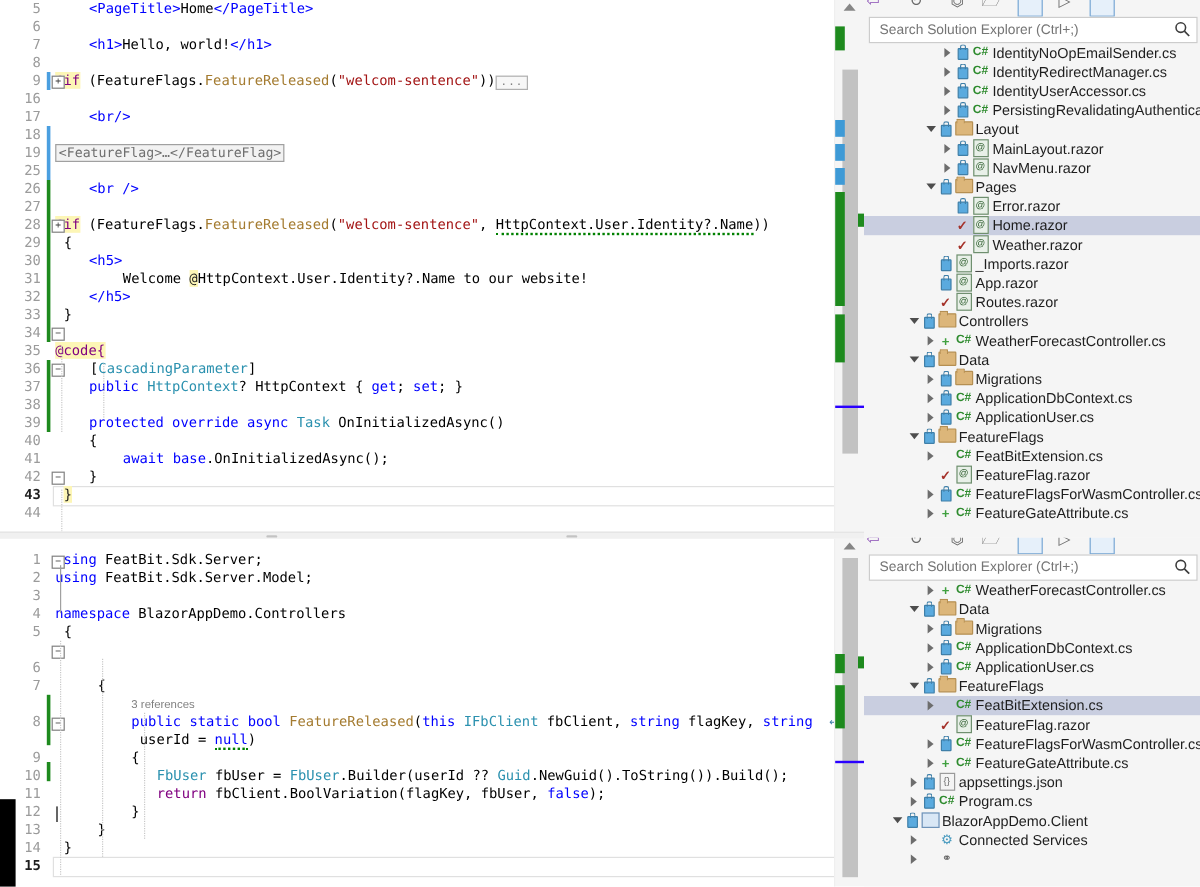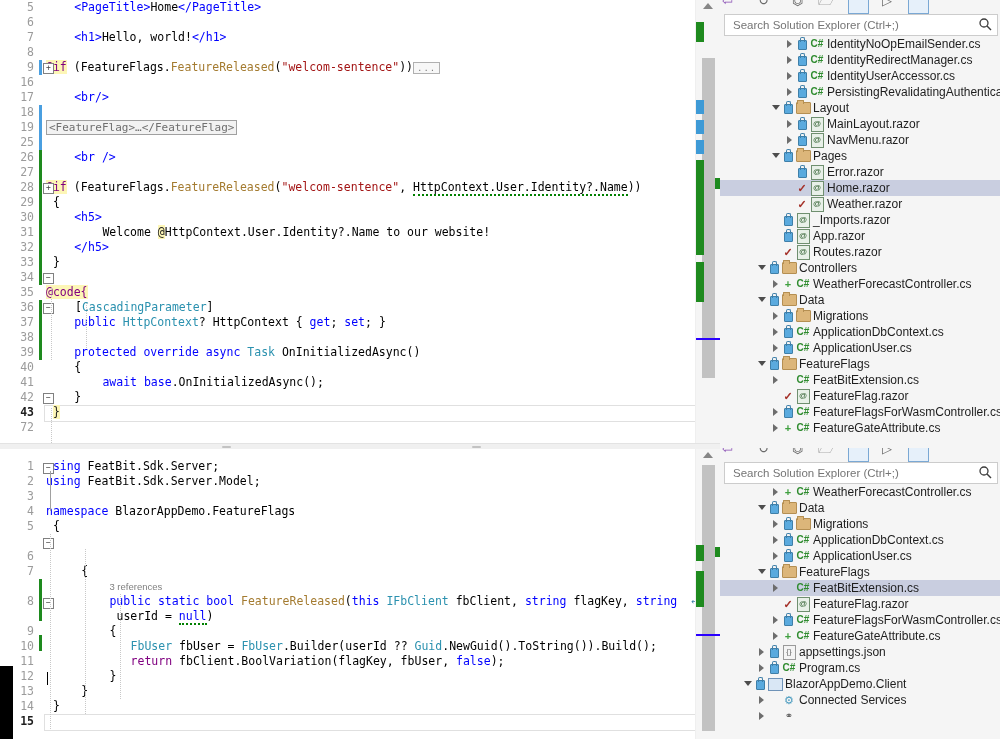--- a/index.html
+++ b/index.html
@@ -239,21 +239,21 @@
         <div class="line" style="top: 270px;"><span class="ln">34</span><span class="txt" style="left: 46px;"></span></div>
         <div class="line" style="top: 285px;"><span class="ln">35</span><span class="txt" style="left: 46px;"><span class="razor hl">@code{</span></span></div>
         <div class="line" style="top: 300px;"><span class="ln">36</span><span class="txt" style="left: 75px;"><span class="plain">[</span><span class="t">CascadingParameter</span><span class="plain">]</span></span></div>
         <div class="line" style="top: 315px;"><span class="ln">37</span><span class="txt" style="left: 74.2px;"><span class="k">public </span><span class="t">HttpContext</span><span class="plain">? HttpContext { </span><span class="k">get</span><span class="plain">; </span><span class="k">set</span><span class="plain">; }</span></span></div>
         <div class="line" style="top: 330px;"><span class="ln">38</span><span class="txt" style="left: 46px;"></span></div>
         <div class="line" style="top: 345px;"><span class="ln">39</span><span class="txt" style="left: 74.2px;"><span class="k">protected override async </span><span class="t">Task</span><span class="plain"> OnInitializedAsync()</span></span></div>
         <div class="line" style="top: 360px;"><span class="ln">40</span><span class="txt" style="left: 74.2px;"><span class="plain">{</span></span></div>
         <div class="line" style="top: 375px;"><span class="ln">41</span><span class="txt" style="left: 102.4px;"><span class="k">await </span><span class="k">base</span><span class="plain">.OnInitializedAsync();</span></span></div>
         <div class="line" style="top: 390px;"><span class="ln">42</span><span class="txt" style="left: 74.2px;"><span class="plain">}</span></span></div>
         <div class="line" style="top: 405px;"><div class="curline" style="top: 0px;"></div><span class="ln cur">43</span><span class="txt" style="left: 53.05px;"><span class="hl">}</span></span></div>
-        <div class="line" style="top: 420px;"><span class="ln">72</span><span class="txt" style="left: 46px;"></span></div>
+        <div class="line" style="top: 420px;"><span class="ln">44</span><span class="txt" style="left: 46px;"></span></div>
         <div class="chgbar blue" style="top: 60px; height: 15px;"></div>
         <div class="chgbar blue" style="top: 105px; height: 45px;"></div>
         <div class="chgbar green" style="top: 150px; height: 135px;"></div>
         <div class="chgbar green" style="top: 300px; height: 60px;"></div>
         <div class="out" style="top: 63px; left: 43px;">+</div>
         <div class="out" style="top: 183px; left: 43px;">+</div>
         <div class="out" style="top: 273px; left: 43px;">−</div>
         <div class="out" style="top: 303px; left: 43px;">−</div>
         <div class="out" style="top: 393px; left: 43px;">−</div>
         <div class="guide" style="left: 51px; top: 288px; height: 72px;"></div>
@@ -277,21 +277,21 @@
   <div class="ed-splitter">
     <i style="left:222px;"></i>
       <i style="left:472px;"></i>
   </div>
 
   <div class="editor" id="editor-bottom">
     <div class="code-area" id="bot-code">
         <div class="line" style="top: 10px;"><span class="ln">1</span><span class="txt" style="left: 46px;"><span class="k">using </span><span class="plain">FeatBit.Sdk.Server;</span></span></div>
         <div class="line" style="top: 25px;"><span class="ln">2</span><span class="txt" style="left: 46px;"><span class="k">using </span><span class="plain">FeatBit.Sdk.Server.Model;</span></span></div>
         <div class="line" style="top: 40px;"><span class="ln">3</span><span class="txt" style="left: 46px;"></span></div>
-        <div class="line" style="top: 55px;"><span class="ln">4</span><span class="txt" style="left: 46px;"><span class="k">namespace </span><span class="plain">BlazorAppDemo.FeatureFlags</span></span></div>
+        <div class="line" style="top: 55px;"><span class="ln">4</span><span class="txt" style="left: 46px;"><span class="k">namespace </span><span class="plain">BlazorAppDemo.Controllers</span></span></div>
         <div class="line" style="top: 70px;"><span class="ln">5</span><span class="txt" style="left: 53.05px;"><span class="plain">{</span></span></div>
         <div class="line" style="top: 100px;"><span class="ln">6</span></div>
         <div class="line" style="top: 115px;"><span class="ln">7</span><span class="txt" style="left: 81.25px;"><span class="plain">{</span></span></div>
         <div class="line" style="top: 130px;"><span class="txt" style="left: 109.45px;"><span class="ref">3 references</span></span></div>
         <div class="line" style="top: 145px;"><span class="ln">8</span><span class="txt" style="left: 109.45px;"><span class="k">public static bool </span><span class="meth">FeatureReleased</span><span class="plain">(</span><span class="k">this </span><span class="t">IFbClient</span><span class="plain"> fbClient, </span><span class="k">string</span><span class="plain"> flagKey, </span><span class="k">string</span><span class="dim" style="color: rgb(63, 127, 168);">  ↩</span></span></div>
         <div class="line" style="top: 160px;"><span class="txt" style="left: 116.5px;"><span class="plain">userId = </span><span class="k sq">null</span><span class="plain">)</span></span></div>
         <div class="line" style="top: 175px;"><span class="ln">9</span><span class="txt" style="left: 109.45px;"><span class="plain">{</span></span></div>
         <div class="line" style="top: 190px;"><span class="ln">10</span><span class="txt" style="left: 130.6px; text-align: right;"><span class="t">FbUser</span><span class="plain"> fbUser = </span><span class="t">FbUser</span><span class="plain">.Builder(userId ?? </span><span class="t">Guid</span><span class="plain">.NewGuid().ToString()).Build();</span></span></div>
         <div class="line" style="top: 205px;"><span class="ln">11</span><span class="txt" style="left: 130.6px;"><span class="razor">return </span><span class="plain">fbClient.BoolVariation(flagKey, fbUser, </span><span class="k">false</span><span class="plain">);</span></span></div>
         <div class="line" style="top: 220px;"><span class="ln">12</span><span class="txt" style="left: 109.45px;"><span class="plain">}</span></span></div>

